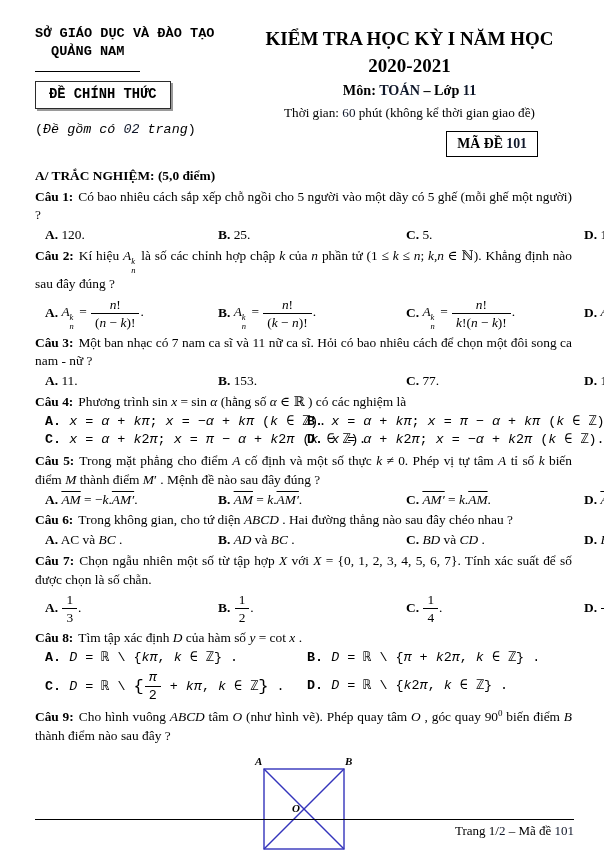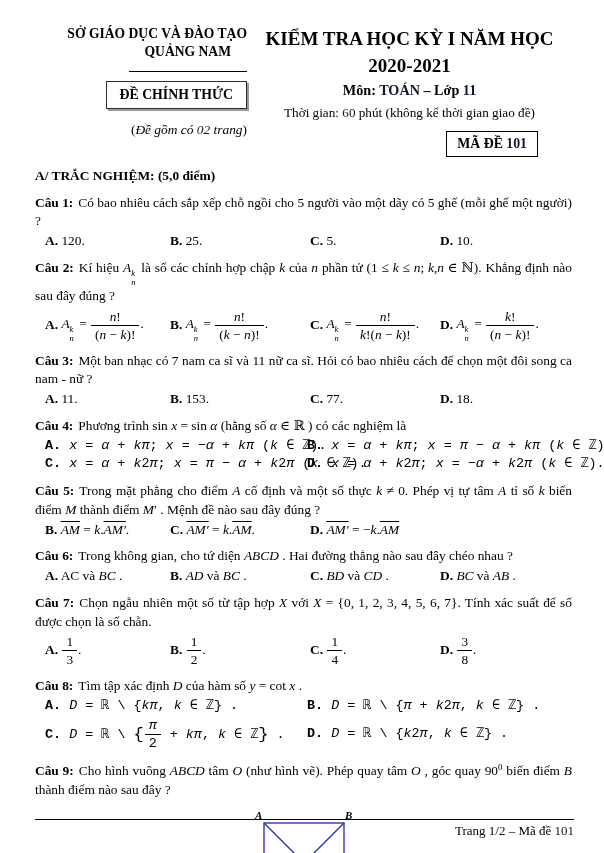--- a/index.html
+++ b/index.html
@@ -7,40 +7,40 @@
     position:relative; width:604px; height:853px; overflow:hidden;
     box-sizing:border-box; padding:26px 32px 0 35px;
     background:#fff; color:#000;
     font-family:"Liberation Serif","DejaVu Serif",serif;
     font-size:13.4px; line-height:1.4;
   }
   .red { color:#0f172a; }
 
   
   .header { display:flex; margin-bottom:8px; }
-  .h-left { width:212px; text-align:right; }
+  .h-left { width:212px; text-align:left;font-family:Liberation Mono, monospace; }
   .h-right { flex:1; text-align:center; }
   .l1 { font-weight:bold; font-size:13.6px; line-height:1.2; }
   .l2 { font-weight:bold; font-size:13.6px; display:inline-block; border-bottom:1.6px solid #000; padding:0 16px 10px 16px; }
   .exam-box { display:inline-block; border:1.3px solid #2b2b2b; box-shadow:2px 2px 0 #9a9a9a; padding:3px 13px; font-weight:bold; font-size:13.8px; margin-top:9px; }
   .note { margin-top:12px; font-size:13.4px; }
   .title { font-weight:bold; font-size:19px; }
   .subject { font-weight:bold; font-size:14.2px; margin-top:2px; }
   .time { font-size:13.2px; margin-top:3px; }
   .code-wrap { text-align:right; padding-right:34px; margin-top:8px; }
   .code-box { display:inline-block; border:1.6px solid #000; padding:2px 10px 3px; font-weight:bold; font-size:13.8px; }
 
   
   .section-title { font-weight:bold; margin:10px 0 2px; }
-  .qblock { margin-top:8px; }
+  .qblock { margin-top:2px; }
   .q { margin:0; text-align:justify; }
   .qlbl { font-weight:bold; }
   .qtext { margin-left:5px; }
   .ans-row { display:grid; margin-left:10px; margin-top:1px; align-items:center; }
-  .row4 { grid-template-columns:125px 140px 130px 1fr; }
+  .row4 { grid-template-columns:125px 140px 130px 1fr;gap:48px; }
   .row2 { grid-template-columns:262px 1fr;font-family:Liberation Mono, monospace; }
   .ans { white-space:nowrap; }
   .albl { font-weight:bold; }
   .atxt i { font-family:inherit; }
 
   
   .frac { display:inline-flex; flex-direction:column; vertical-align:middle; text-align:center; line-height:1.12; margin:2px 1px; }
   .frac .num { border-bottom:1px solid #000; padding:0 4px 1px; }
   .frac .den { padding:1px 4px 0; }
   .ss { display:inline-flex; flex-direction:column; font-size:8.5px; line-height:1.05; vertical-align:-4px; font-style:italic; margin-right:2px; }
@@ -137,20 +137,21 @@
     <div class="ans-row row2">
           <span class="ans"><b class="albl">A.</b><span class="atxt"> <i>x</i> = <i>α</i> + <i>kπ</i>; <i>x</i> = −<i>α</i> + <i>kπ</i> (<i>k</i> ∈ ℤ).</span></span>
           <span class="ans"><b class="albl">B.</b><span class="atxt"> <i>x</i> = <i>α</i> + <i>kπ</i>; <i>x</i> = <i>π</i> − <i>α</i> + <i>kπ</i> (<i>k</i> ∈ ℤ).</span></span>
           <span class="ans"><b class="albl">C.</b><span class="atxt"> <i>x</i> = <i>α</i> + <i>k</i>2<i>π</i>; <i>x</i> = <i>π</i> − <i>α</i> + <i>k</i>2<i>π</i> (<i>k</i> ∈ ℤ).</span></span>
           <span class="ans"><b class="albl">D.</b><span class="atxt"> <i>x</i> = <i>α</i> + <i>k</i>2<i>π</i>; <i>x</i> = −<i>α</i> + <i>k</i>2<i>π</i> (<i>k</i> ∈ ℤ).</span></span>
         </div>
   </div>
       <div class="qblock">
     <p class="q"><b class="qlbl">Câu 5:</b><span class="qtext">Trong mặt phẳng cho điểm <i>A</i> cố định và một số thực <i>k</i> ≠ 0. Phép vị tự tâm <i>A</i> tỉ số <i>k</i> biến điểm <i>M</i> thành điểm <i>M</i>′ . Mệnh đề nào sau đây đúng ?</span></p>
     <div class="ans-row row4">
+          <span class="ans"><b class="albl">A.</b><span class="atxt"> <span class="vec">AM</span> = −<i>k</i>.<span class="vec">AM′</span>.</span></span>
           <span class="ans"><b class="albl">B.</b><span class="atxt"> <span class="vec">AM</span> = <i>k</i>.<span class="vec">AM′</span>.</span></span>
           <span class="ans"><b class="albl">C.</b><span class="atxt"> <span class="vec">AM′</span> = <i>k</i>.<span class="vec">AM</span>.</span></span>
           <span class="ans"><b class="albl">D.</b><span class="atxt"> <span class="vec">AM′</span> = −<i>k</i>.<span class="vec">AM</span></span></span>
         </div>
   </div>
       <div class="qblock">
     <p class="q"><b class="qlbl">Câu 6:</b><span class="qtext">Trong không gian, cho tứ diện <i>ABCD</i> . Hai đường thẳng nào sau đây chéo nhau ?</span></p>
     <div class="ans-row row4">
           <span class="ans"><b class="albl">A.</b><span class="atxt"> AC và <i>BC</i> .</span></span>
           <span class="ans"><b class="albl">B.</b><span class="atxt"> <i>AD</i> và <i>BC</i> .</span></span>

